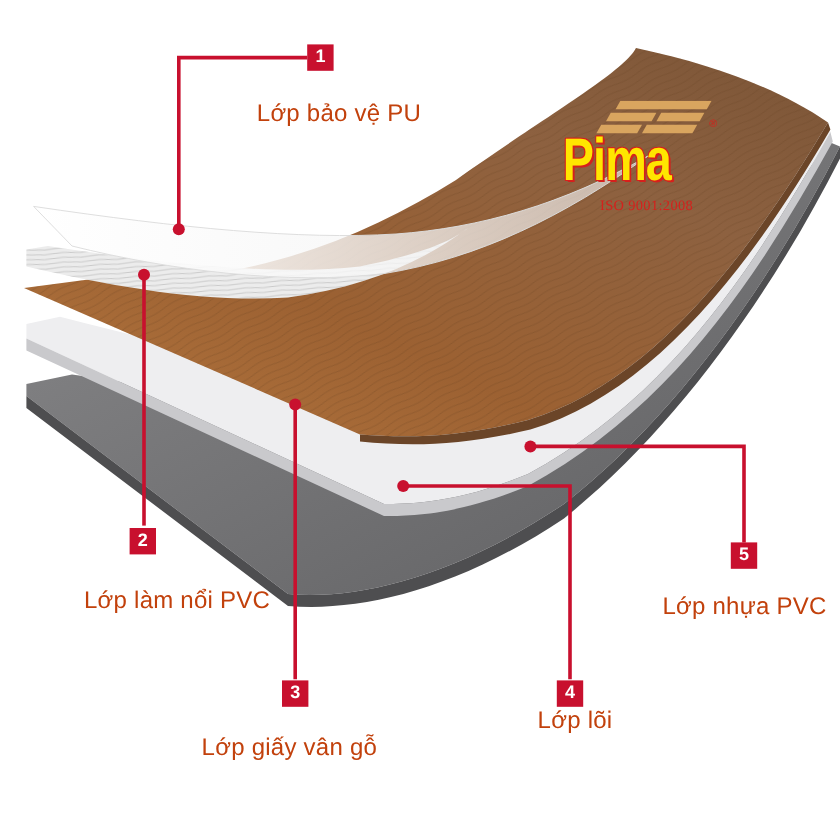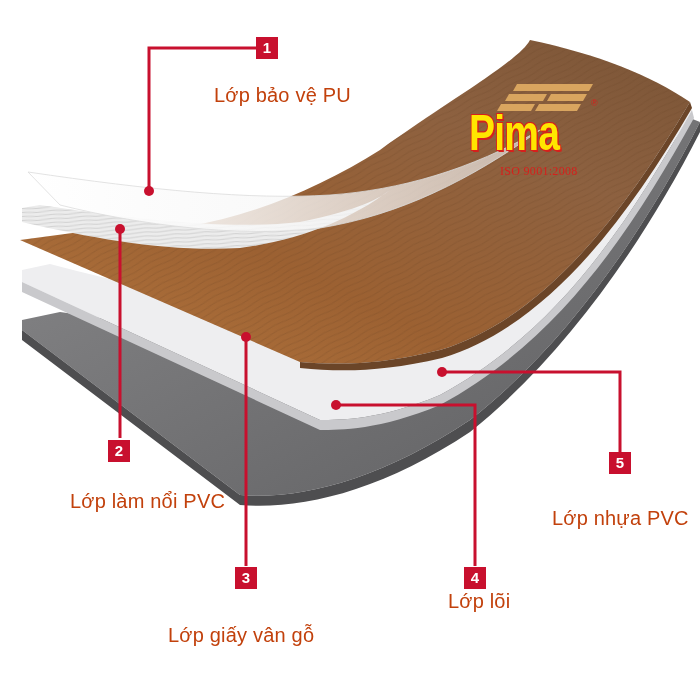--- a/index.html
+++ b/index.html
@@ -95,19 +95,19 @@
   <div class="logo-iso">ISO 9001:2008</div>
 </div>
 
 <div class="badge" style="left:256px;top:37px;">1</div>
 <div class="label" style="left:214px;top:84px;">Lớp bảo vệ PU</div>
 
 <div class="badge" style="left:108px;top:440px;">2</div>
 <div class="label" style="left:54px;top:490px;margin-left:16px;">Lớp làm nổi PVC</div>
 
 <div class="badge" style="left:235px;top:567px;">3</div>
-<div class="label" style="left:168px;top:612px;margin-top:12px;">Lớp giấy vân gỗ</div>
+<div class="label" style="left:168px;top:612px;">Lớp giấy vân gỗ</div>
 
 <div class="badge" style="left:464px;top:567px;">4</div>
 <div class="label" style="left:448px;top:590px;">Lớp lõi</div>
 
 <div class="badge" style="left:609px;top:452px;">5</div>
-<div class="label" style="left:552px;top:495px;margin-top:12px;">Lớp nhựa PVC</div>
+<div class="label" style="left:552px;top:495px;">Lớp nhựa PVC</div>
 
 </body></html>

